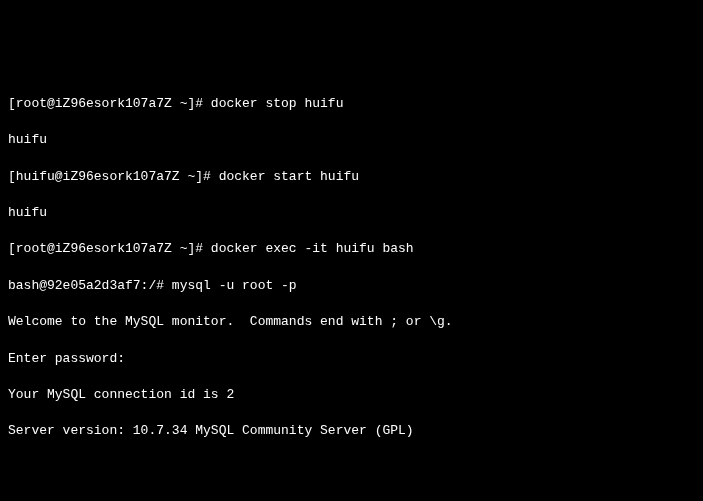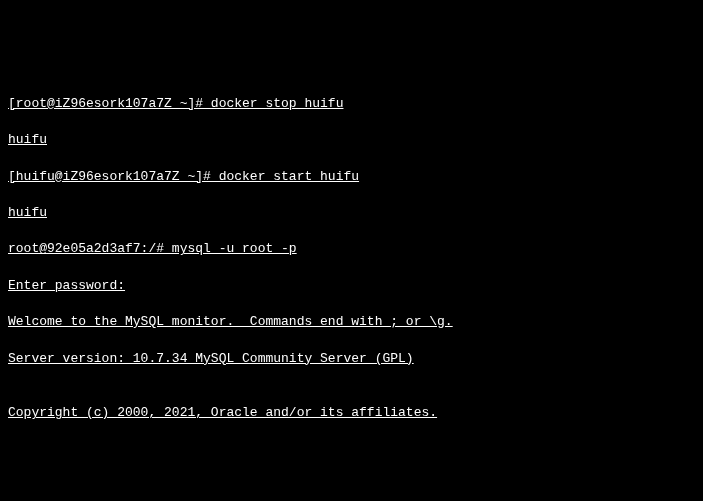--- a/index.html
+++ b/index.html
@@ -14,39 +14,39 @@
       font-size: 13px;
       line-height: 1.4;
       padding: 4px 8px;
       width: 703px;
       height: 501px;
       overflow: hidden;
       white-space: pre;
     }
     .line {
       display: block;
-      text-decoration: underline;
     }
   </style>
 </head>
 <body>
 
 
 
 <div>
 <span class="line">[root@iZ96esork107a7Z ~]# docker stop huifu</span>
 <span class="line">huifu</span>
 <span class="line">[huifu@iZ96esork107a7Z ~]# docker start huifu</span>
 <span class="line">huifu</span>
-<span class="line">root@92e05a2d3af7:/# mysql -u root -p</span>
+<span class="line">[root@iZ96esork107a7Z ~]# docker exec -it huifu bash</span>
+<span class="line">bash@92e05a2d3af7:/# mysql -u root -p</span>
+<span class="line">Welcome to the MySQL monitor.  Commands end with ; or \g.</span>
 <span class="line">Enter password:</span>
-<span class="line">Welcome to the MySQL monitor.  Commands end with ; or \g.</span>
+<span class="line">Your MySQL connection id is 2</span>
 <span class="line">Server version: 10.7.34 MySQL Community Server (GPL)</span>
 <span class="line"></span>
-<span class="line">Copyright (c) 2000, 2021, Oracle and/or its affiliates.</span>
 <span class="line"></span>
 
 
 
 <span class="line"></span>
 
 <span class="line"></span>
 
 
 

